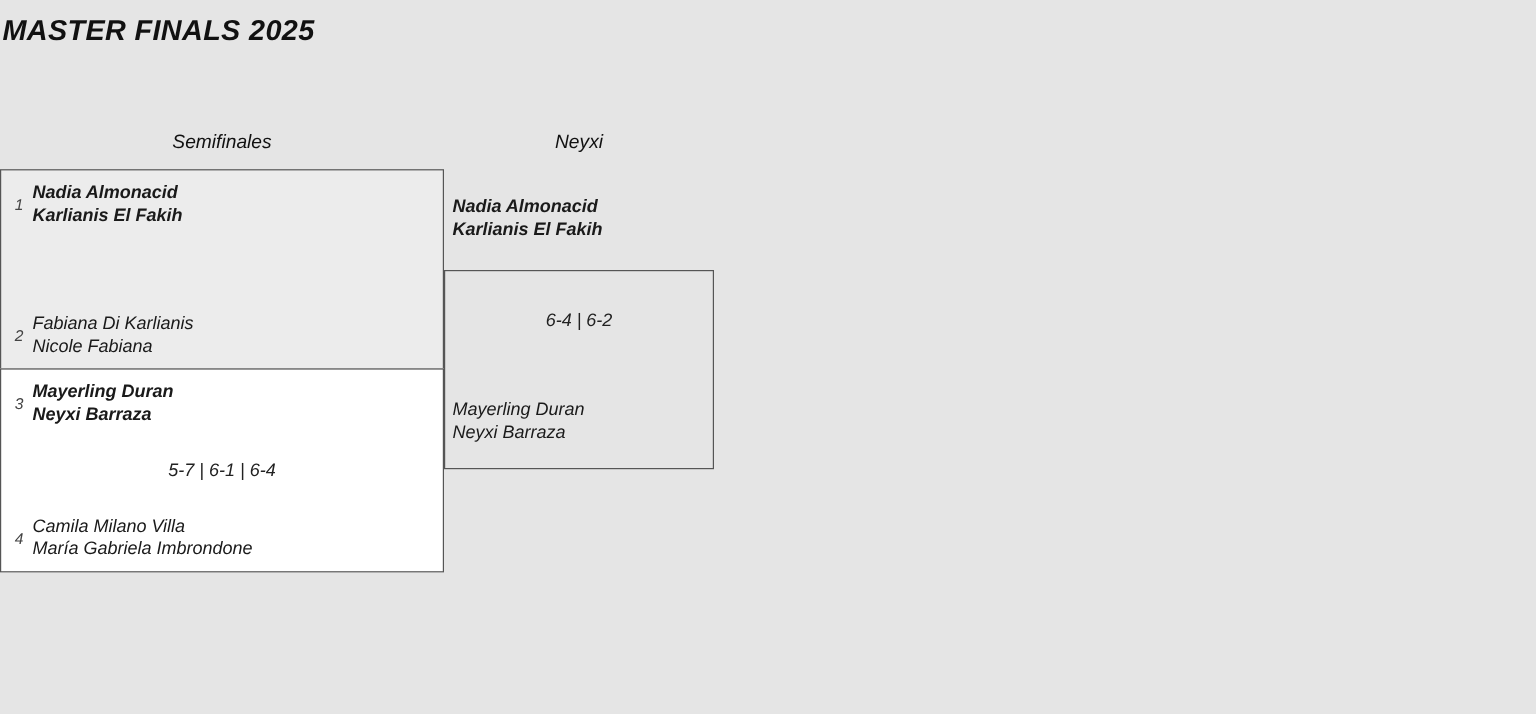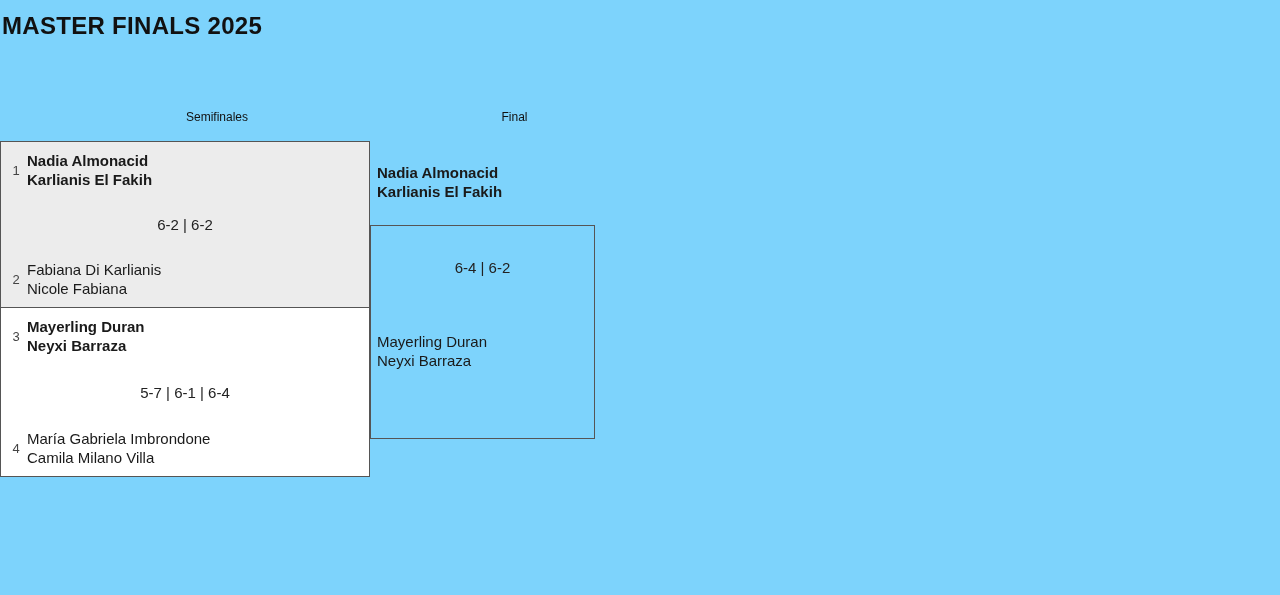--- a/index.html
+++ b/index.html
@@ -2,31 +2,31 @@
 <html><head>
 <meta charset="utf-8">
 <style>
   * { margin:0; padding:0; box-sizing:border-box; }
   html, body {
     width:1280px; height:595px;
     background:#ffffff;
     font-family:"Liberation Sans", sans-serif;
     color:#111111;
   }
-  .page { position:relative; width:1280px; height:595px; overflow:hidden; background:#7dd3fc; }
+  .page { position:relative; width:1280px; height:595px; overflow:hidden; background:#e5e5e5;font-style:italic; }
 
   .title-block { position:absolute; left:2px; top:9px; }
   .title, .subtitle {
     font-size:24px; font-weight:bold; line-height:33px;
     color:#111111; letter-spacing:0.3px; white-space:nowrap;
   }
 
   .round-header {
     position:absolute; top:110px;
-    font-size:12px; color:#111111; text-align:center;margin-left:32px;
+    font-size:16px; color:#111111; text-align:center;
   }
   .rh-semis { left:0; width:370px; }
   .rh-final { left:370px; width:225px; }
 
   .sf-box {
     position:absolute; left:0; width:370px;
     border:1px solid #555555;
     display:flex; flex-direction:column; justify-content:space-between;
   }
   .sf-1 { top:141px; height:167px; background:#ececec; }
@@ -42,46 +42,45 @@
   .final-team {
     position:absolute; left:377px;
     font-size:15px; line-height:19px; color:#1a1a1a; white-space:nowrap;
   }
   .final-team.winner { font-weight:bold; }
   .ft-1 { top:163px; }
   .ft-2 { top:332px; }
 
   .final-box {
     position:absolute; left:370px; top:225px;
-    width:225px; height:214px;
+    width:225px; height:166px;
     border:1px solid #555555; background:transparent;
   }
   .final-score { text-align:center; font-size:15px; color:#222222; margin-top:33px; }
 </style>
 </head>
 <body>
 
 <div class="page">
 
   <div class="title-block">
     <div class="title">MASTER FINALS 2025</div>
   </div>
 
   <div class="round-header rh-semis">Semifinales</div>
-  <div class="round-header rh-final">Final</div>
+  <div class="round-header rh-final">Neyxi</div>
 
   <div class="sf-box sf-1">
     <div class="team-row winner">
       <span class="seed">1</span>
       <span class="team-names">
         <div>Nadia Almonacid</div>
         <div>Karlianis El Fakih</div>
       </span>
     </div>
-    <div class="score">6-2 | 6-2</div>
     <div class="team-row">
       <span class="seed">2</span>
       <span class="team-names">
         <div>Fabiana Di Karlianis</div>
         <div>Nicole Fabiana</div>
       </span>
     </div>
   </div>
 
   <div class="sf-box sf-2">
@@ -89,22 +88,22 @@
       <span class="seed">3</span>
       <span class="team-names">
         <div>Mayerling Duran</div>
         <div>Neyxi Barraza</div>
       </span>
     </div>
     <div class="score">5-7 | 6-1 | 6-4</div>
     <div class="team-row">
       <span class="seed">4</span>
       <span class="team-names">
+        <div>Camila Milano Villa</div>
         <div>María Gabriela Imbrondone</div>
-        <div>Camila Milano Villa</div>
       </span>
     </div>
   </div>
 
   <div class="final-team winner ft-1">
     <div>Nadia Almonacid</div>
     <div>Karlianis El Fakih</div>
   </div>
 
   <div class="final-box">

